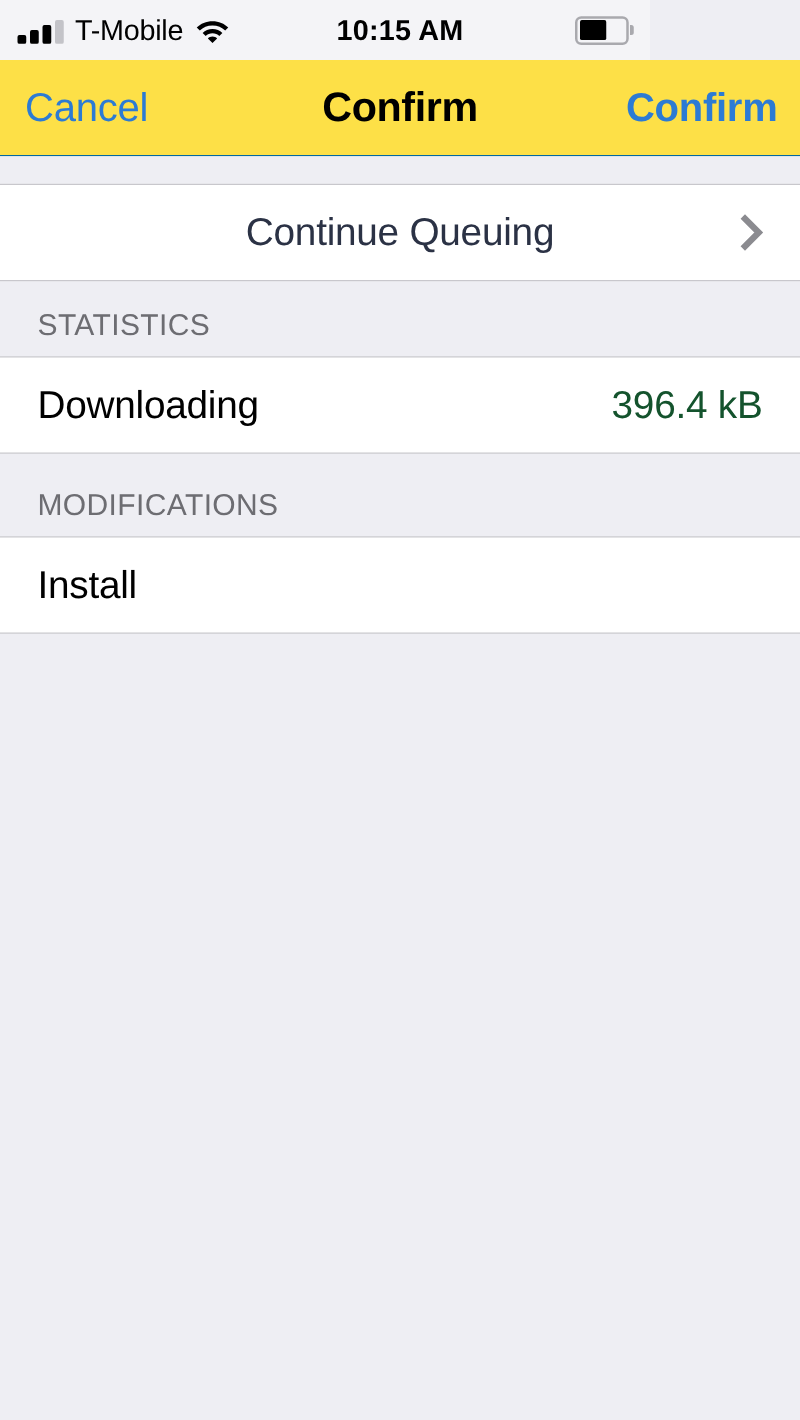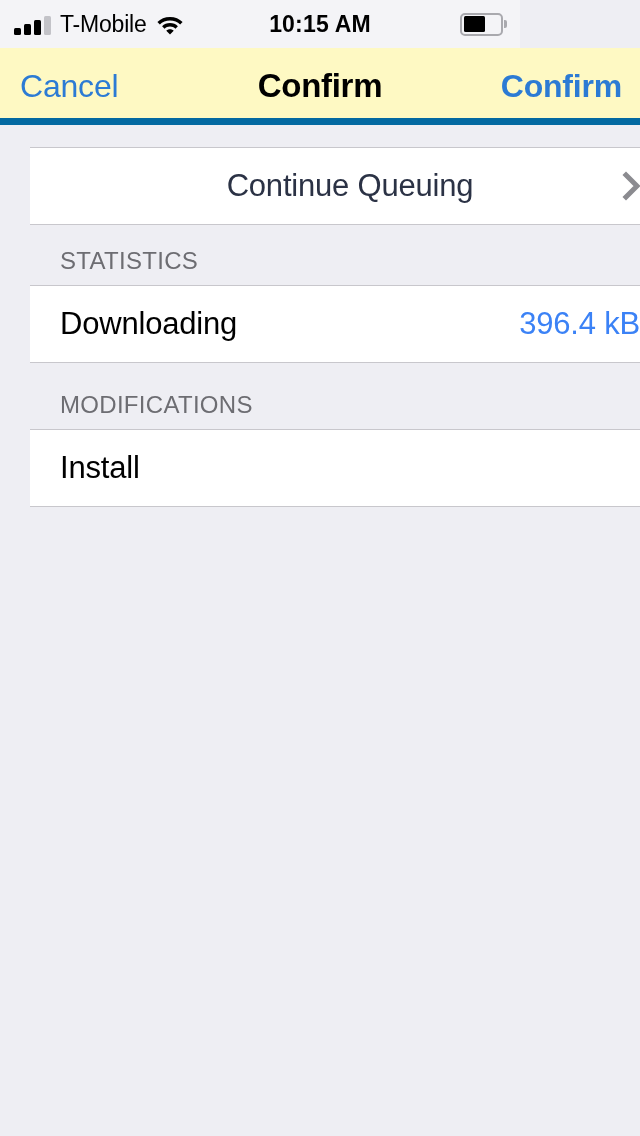--- a/index.html
+++ b/index.html
@@ -50,43 +50,43 @@
     background:#000; border-radius:1.5px;
   }
   .battery .nub {
     position:absolute; left:44px; top:7.5px; width:3px; height:8px;
     background:#a9a9ae; border-radius:0 2px 2px 0;
   }
 
   
   .navbar {
     position:absolute; top:48px; left:0; width:640px; height:77px;
-    background:#fef9c3;
-    border-bottom:7px solid #0369a1;
+    background:#fde047;
+    border-bottom:1px solid #0369a1;
   }
   .nav-title {
     position:absolute; left:0; top:0; width:640px; height:76px;
     display:flex; align-items:center; justify-content:center;
     font-size:33px; font-weight:bold; color:#000; letter-spacing:-0.3px;
   }
   .nav-left {
     position:absolute; left:20px; top:0; height:76px;
     display:flex; align-items:center;
     font-size:32px; color:#2c7bd4; letter-spacing:-0.2px;
     background:none; border:none; font-family:inherit; cursor:pointer;
   }
   .nav-right {
     position:absolute; right:18px; top:0; height:76px;
     display:flex; align-items:center;
     font-size:32px; font-weight:bold; color:#2c7bd4; letter-spacing:-0.2px;
     background:none; border:none; font-family:inherit; cursor:pointer;
   }
 
   
-  .table { position:absolute; top:125px; left:0; width:640px;padding-left:30px; }
+  .table { position:absolute; top:125px; left:0; width:640px; }
 
   .gap { height:22px; background:#eeeef3; }
 
   .cell {
     position:relative; width:640px; background:#fff;
     display:flex; align-items:center;
     border-top:1px solid #c8c7cc;
     border-bottom:1px solid #c8c7cc;
   }
   .cell.centered { height:78px; justify-content:center; }
@@ -95,21 +95,21 @@
   .cell-title-center {
     font-size:31px; color:#2b3245; letter-spacing:-0.2px;
   }
   .chevron {
     position:absolute; right:27px; top:50%; transform:translateY(-50%);
     width:22px; height:30px;
   }
   .chevron svg { display:block; }
 
   .cell-label { font-size:31px; color:#000; letter-spacing:-0.2px; }
-  .cell-value { font-size:31px; color:#3b82f6; letter-spacing:-0.2px; }
+  .cell-value { font-size:31px; color:#14532d; letter-spacing:-0.2px; }
 
   .section-header {
     width:640px; height:60px; background:#eeeef3;
     display:flex; align-items:flex-end; padding:0 0 10px 30px;
     font-size:24px; color:#6d6d72; letter-spacing:0.3px;
   }
   .section-header.tight { height:66px; }
 
   .filler { width:640px; background:#eeeef3; }
 </style>

